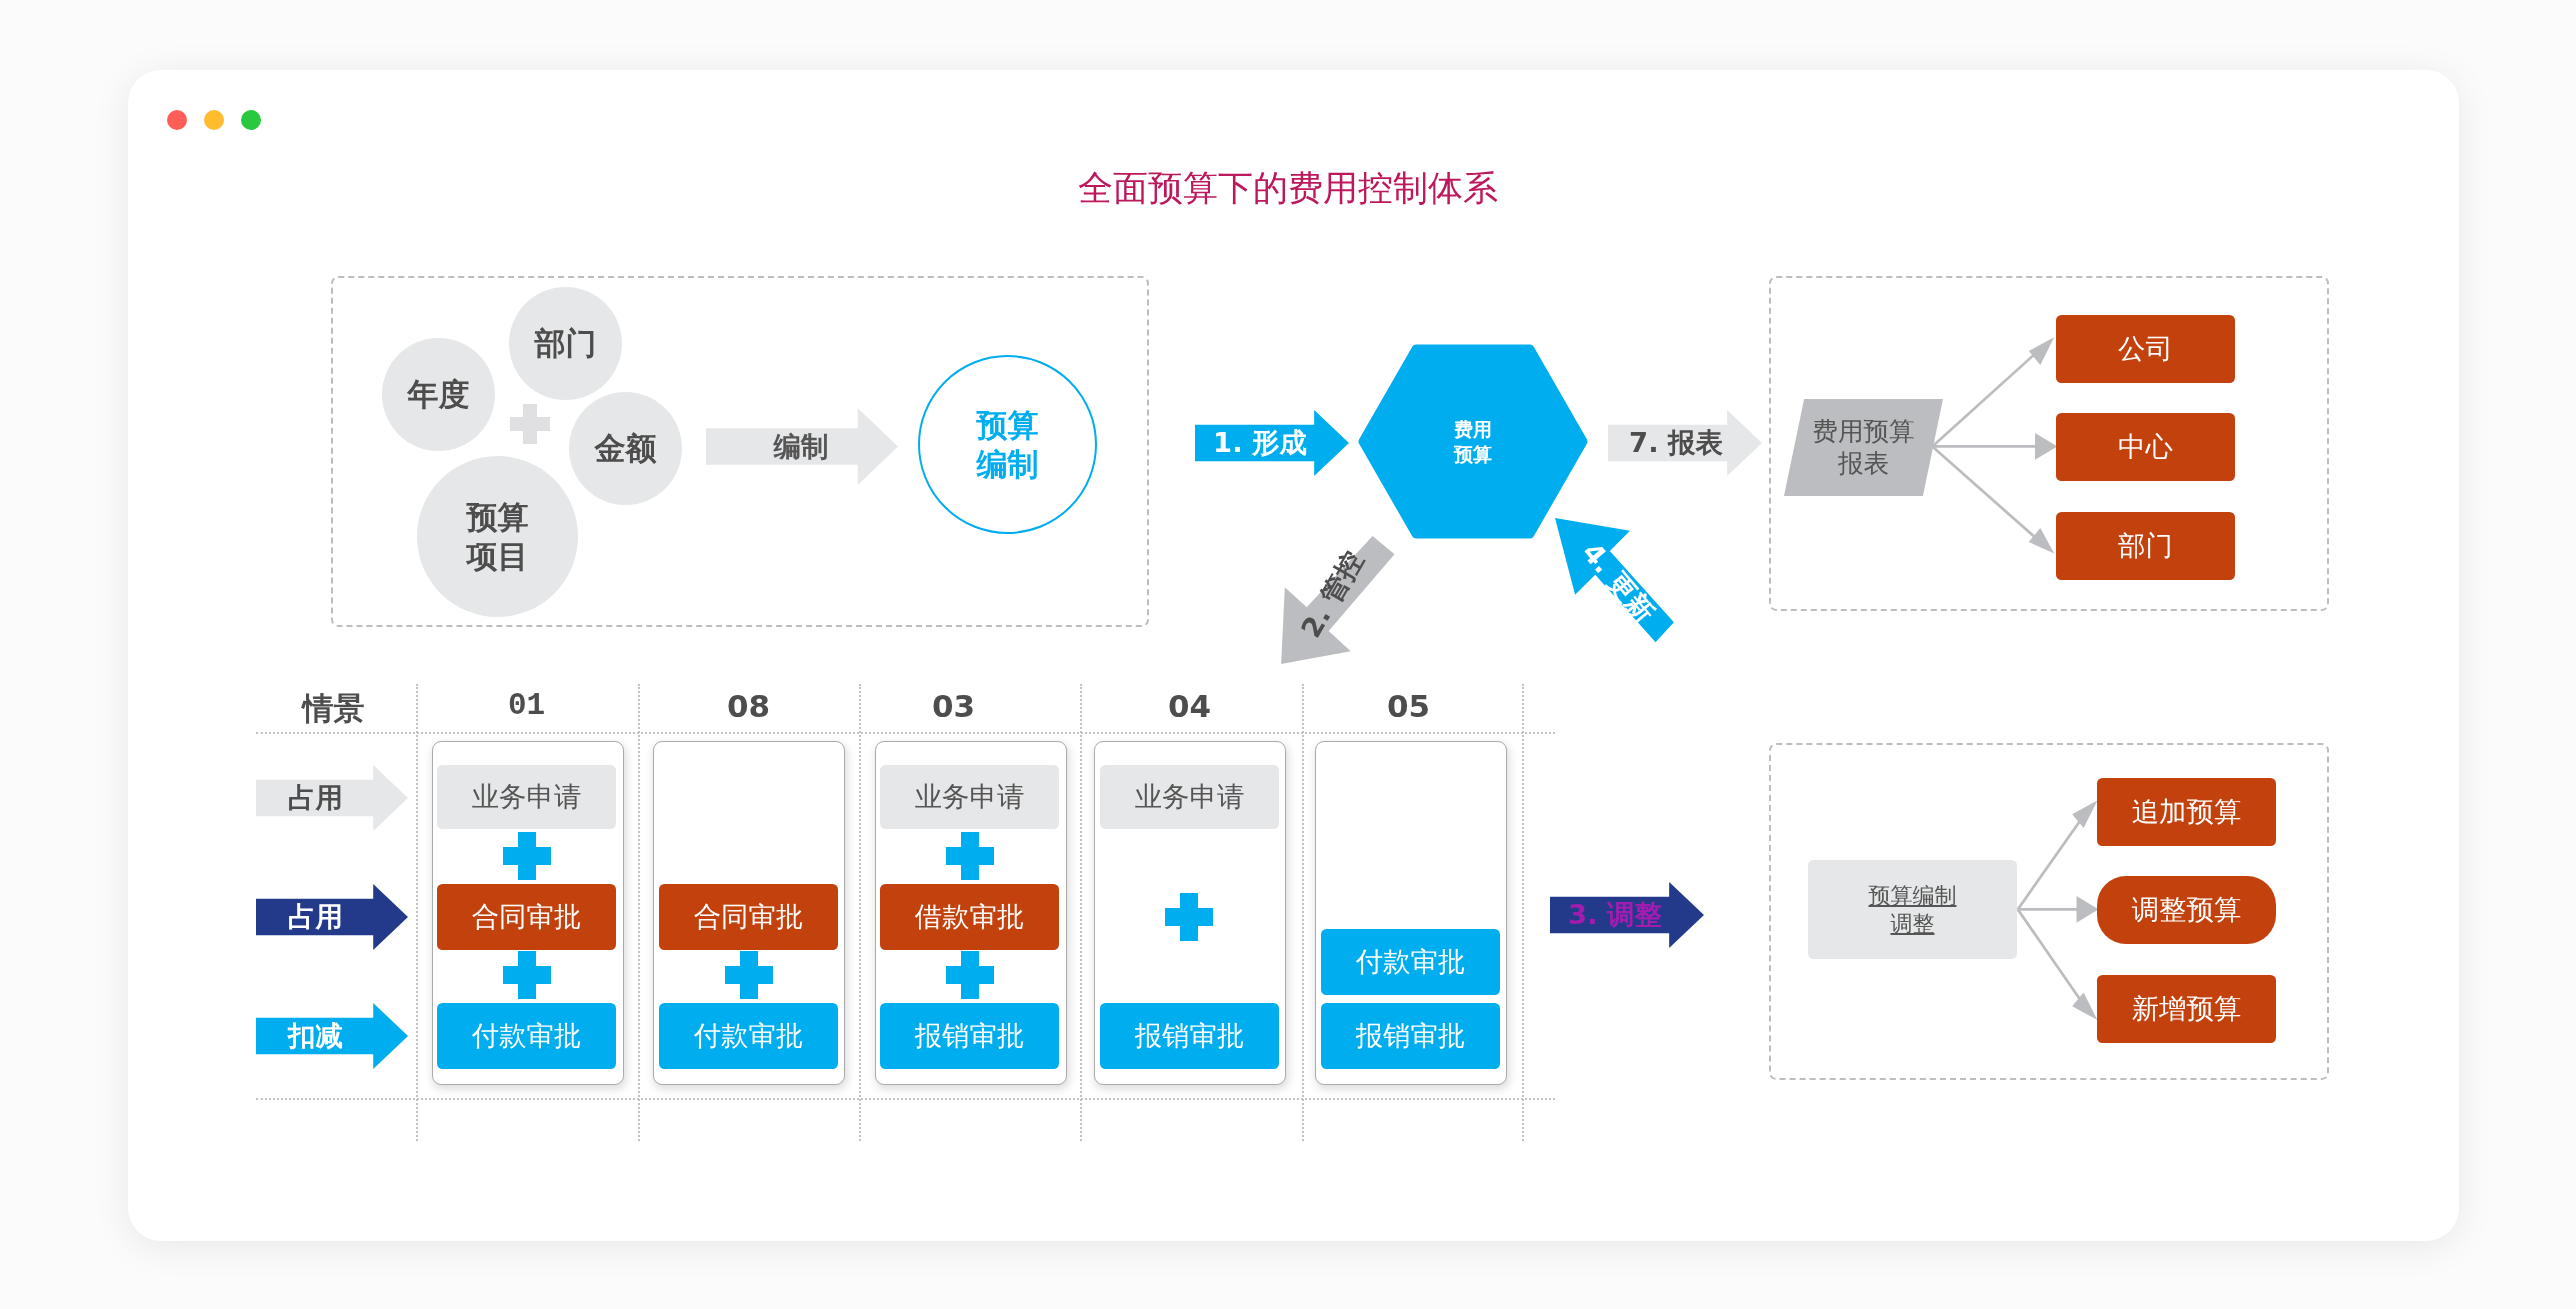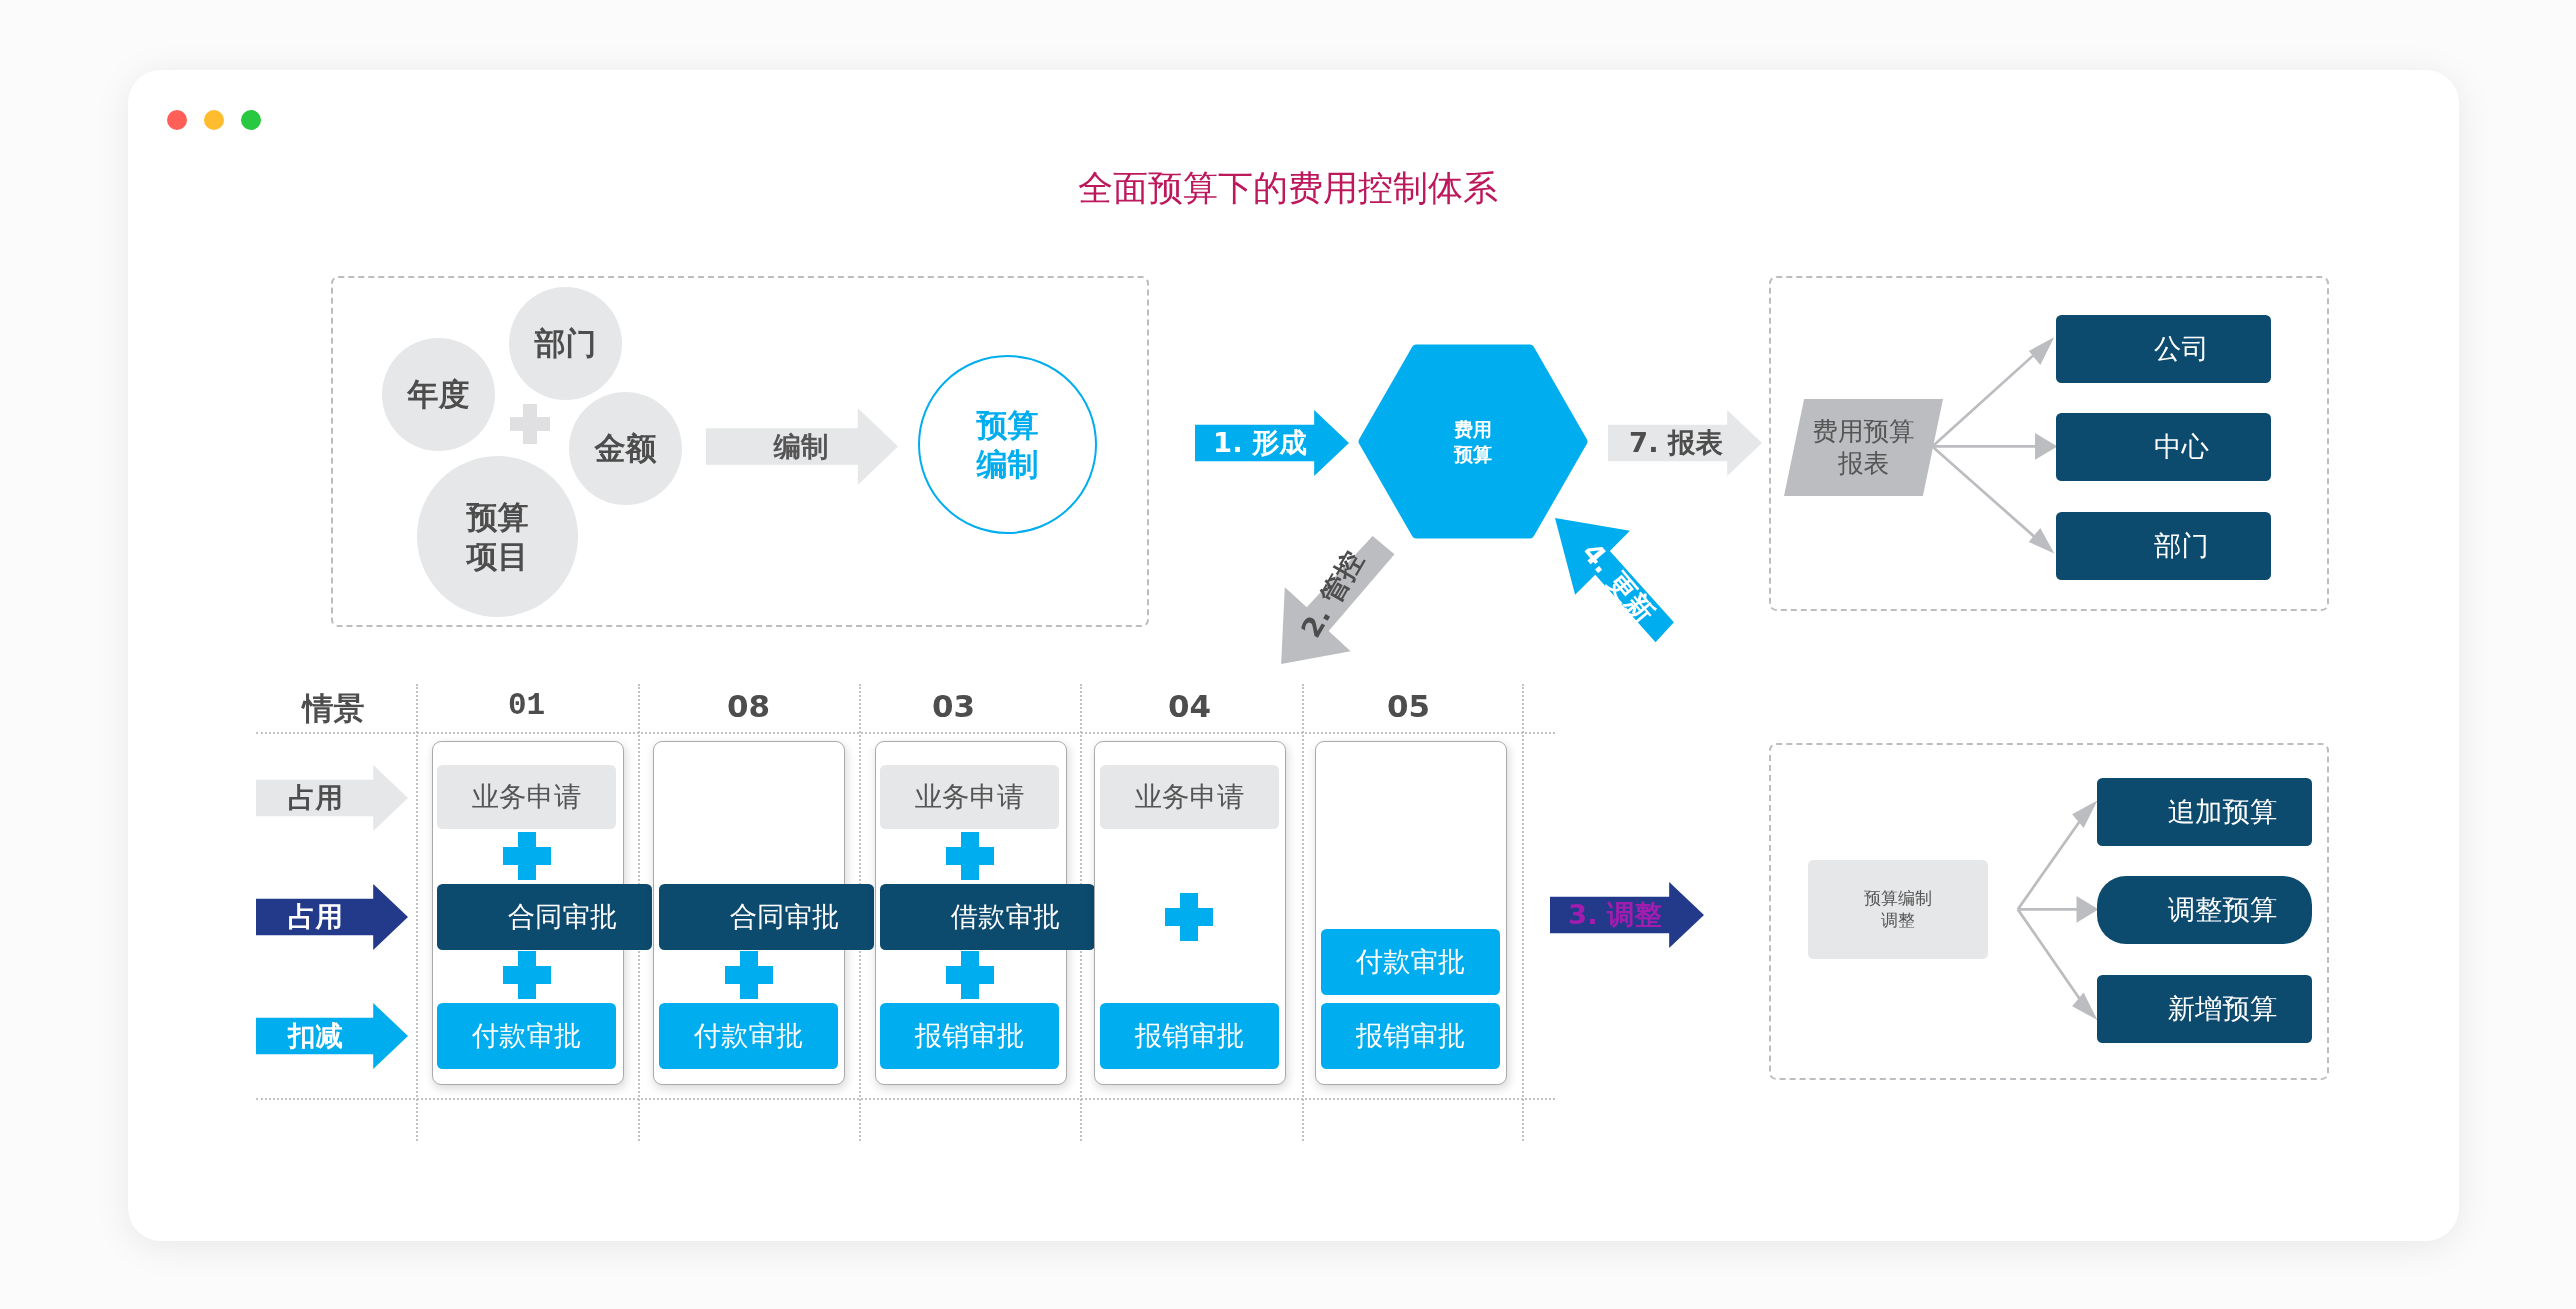--- a/index.html
+++ b/index.html
@@ -5,21 +5,21 @@
   html,body{margin:0;padding:0;}
   body{width:2576px;height:1310px;background:#fbfbfb;position:relative;overflow:hidden;font-family:"DejaVu Sans","Liberation Sans",sans-serif;}
   .abs{position:absolute;}
   .window{left:128px;top:70px;width:2331px;height:1171px;background:#fff;border-radius:33px;box-shadow:0 5.5px 37px rgba(0,0,0,0.08);}
   .dot{width:20px;height:20px;border-radius:50%;top:110px;}
   .title{left:0;width:2576px;top:165px;text-align:center;font-size:35px;color:#be185d;}
   .dashed{border:2.7px dashed #bcbdc0;border-radius:7.3px;box-sizing:border-box;}
   .circle{border-radius:50%;background:#e6e7e8;display:flex;align-items:center;justify-content:center;text-align:center;color:#4d4d4d;font-weight:bold;font-size:31px;line-height:1.25;}
   .cx{display:flex;align-items:center;justify-content:center;text-align:center;}
   .box{border-radius:5.5px;display:flex;align-items:center;justify-content:center;text-align:center;font-size:27.4px;}
-  .navy{background:#0c4a6e;color:#fff;padding-left:36px;}
+  .navy{background:#c2410c;color:#fff;}
   .cyan{background:#00adee;color:#fff;}
   .lgray{background:#e6e7e8;color:#555;}
   .card{background:#fff;border:1.8px solid #aaa;border-radius:9.1px;box-shadow:1.8px 3.7px 9.1px rgba(0,0,0,0.15);box-sizing:border-box;}
   .hdr{font-size:31px;font-weight:bold;color:#4d4d4d;text-align:center;}
   .vline{border-left:2.7px dotted #c2c2c2;width:0;}
   .hline{border-top:2.7px dotted #c2c2c2;height:0;}
   svg{position:absolute;overflow:visible;}
   .lbl{font-weight:bold;font-size:27.4px;}
 </style>
 </head>
@@ -169,21 +169,21 @@
 <div class="abs card" style="left:1315px;top:741px;width:192px;height:344px;"></div>
 <div class="abs box cyan" style="left:1321px;top:929px;width:179px;height:66px;">付款审批</div>
 <div class="abs box cyan" style="left:1321px;top:1003px;width:179px;height:66px;">报销审批</div>
 
 <svg style="left:1550px;top:882px;width:154px;height:66px" viewBox="0 0 168 72" width="154" height="66">
   <polygon points="0,16 130,16 130,0 168,36 130,72 130,56 0,56" fill="#233a8b"></polygon>
 </svg>
 <div class="abs lbl cx" style="left:1553px;top:896px;width:124px;height:37px;color:#a21caf;">3. 调整</div>
 
 <div class="abs dashed" style="left:1769px;top:743px;width:560px;height:337px;"></div>
-<div class="abs box lgray" style="left:1808px;top:860px;width:180px;height:99px;font-size:17px;white-space:pre-line;line-height:1.25;">预算编制
+<div class="abs box lgray" style="left:1808px;top:860px;width:209px;height:99px;font-size:22px;white-space:pre-line;line-height:1.25;text-decoration:underline;">预算编制
 调整</div>
 <svg style="left:2016px;top:807px;width:91px;height:212px" viewBox="0 0 100 232" width="91" height="212">
   <g stroke="#bcbdc0" stroke-width="3" fill="#bcbdc0">
     <line x1="2" y1="112" x2="78" y2="4"></line>
       <polygon points="86,-4 64,8 74,20"></polygon>
     <line x1="2" y1="112" x2="74" y2="112"></line>
       <polygon points="88,112 68,100 68,124"></polygon>
     <line x1="2" y1="112" x2="78" y2="222"></line>
       <polygon points="86,230 74,206 64,218"></polygon>
   </g>

